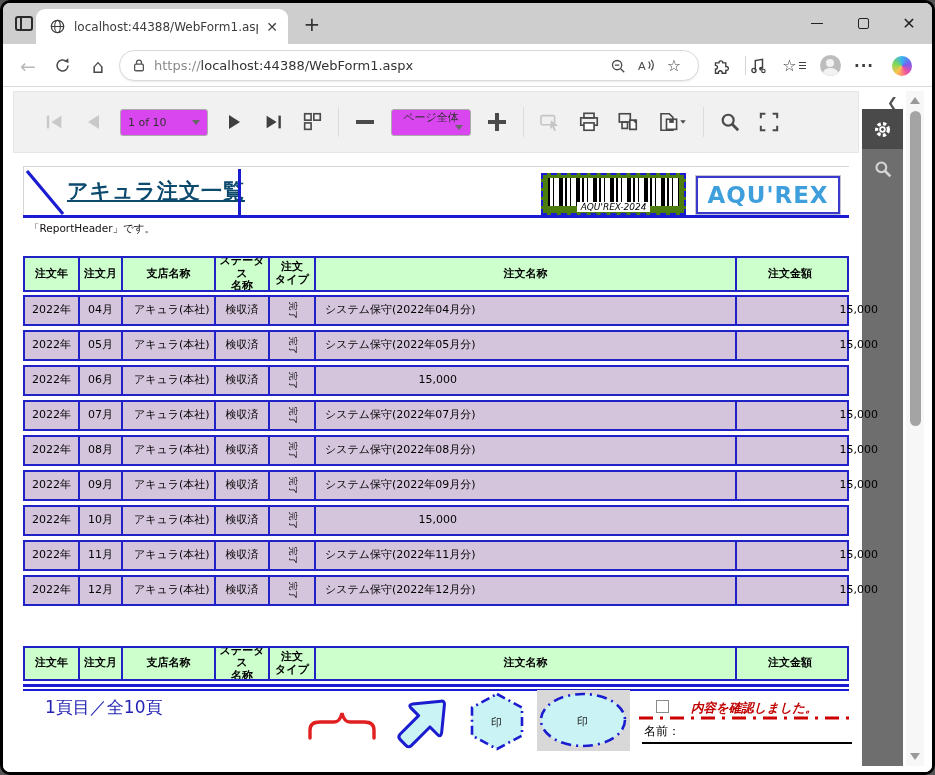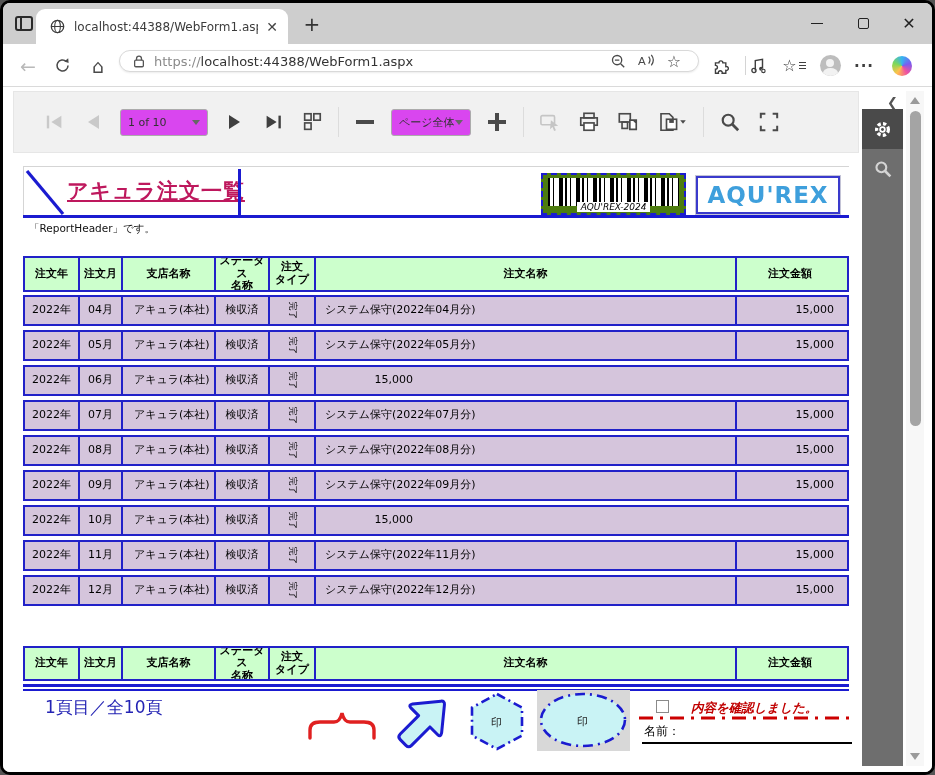--- a/index.html
+++ b/index.html
@@ -20,21 +20,21 @@
   .wc-min span { display:block; width:12px; height:0; border-top:1.6px solid #222; }
   .wc-max span { display:block; width:11px; height:11px; border:1.6px solid #222; border-radius:2px; }
   .wc-close span { font-size:16px; line-height:1; }
 
   
   .navbar { position:absolute; left:0; top:41px; width:100%; height:43px; background:#fff; border-bottom:1px solid #dadada; }
   .nav-ic { position:absolute; top:0; height:43px; display:flex; align-items:center; justify-content:center; color:#4a4a4a; }
   .back { left:10px; width:30px; font-size:19px; color:#b9b9b9; }
   .reload { left:44px; width:30px; }
   .home { left:80px; width:30px; font-size:19px; }
-  .urlpill { position:absolute; left:116px; top:6px; width:580px; height:22px; background:#fff; border:1px solid #d9d9d9; border-radius:16px; box-shadow:0 1px 2px rgba(0,0,0,.08); display:flex; align-items:center; padding:0 10px 0 12px; }
+  .urlpill { position:absolute; left:116px; top:6px; width:580px; height:31px; background:#fff; border:1px solid #d9d9d9; border-radius:16px; box-shadow:0 1px 2px rgba(0,0,0,.08); display:flex; align-items:center; padding:0 10px 0 12px; }
   .url-text { font-size:13px; margin-left:8px; flex:1; white-space:nowrap; overflow:hidden; }
   .url-scheme { color:#8a8a8a; } .url-rest { color:#333; }
   .pill-ic { width:28px; display:flex; justify-content:center; align-items:center; color:#4a4a4a; }
   .star { font-size:16px; }
   .right-ic { position:absolute; top:0; height:43px; width:32px; display:flex; align-items:center; justify-content:center; color:#3f3f3f; }
   .nav-div { position:absolute; left:742px; top:12px; width:1px; height:19px; background:#d4d4d4; }
   .avatar-circle { width:21px; height:21px; border-radius:50%; background:#bdbdbd; position:relative; overflow:hidden; }
   .avatar-circle::before { content:""; position:absolute; left:6.5px; top:4px; width:8px; height:8px; border-radius:50%; background:#f2f2f2; }
   .avatar-circle::after { content:""; position:absolute; left:3px; top:13px; width:15px; height:10px; border-radius:50%; background:#f2f2f2; }
   .more-dots { font-size:15px; letter-spacing:1px; font-weight:bold; color:#3f3f3f; }
@@ -42,57 +42,57 @@
   .fav-lines { display:inline-block; margin-left:2px; vertical-align:3px; }
   .fav-lines i { display:block; width:7px; height:0; border-top:1.4px solid #3f3f3f; margin:2px 0; }
 
   
   .content { position:absolute; left:0; top:84px; width:929px; height:685px; background:#fff; }
   .rv-toolbar { position:absolute; left:10px; top:4px; width:846px; height:62px; background:#f1f1f1; border:1px solid #e6e6e6; display:flex; align-items:center; padding-left:28px; gap:13px; }
   .tb-ic { display:flex; align-items:center; justify-content:center; width:26px; height:26px; }
   .tb-div { width:1px; height:30px; background:#dcdcdc; }
   .combo { height:27px; background:#d946ef; border:1px solid #ababab; border-radius:3px; display:flex; align-items:center; padding:0 7px; font-size:11px; color:#333; }
   .combo .caret { margin-left:auto; width:0; height:0; border-left:4px solid transparent; border-right:4px solid transparent; border-top:5px solid #666; }
-  .combo.page-combo { width:88px; } .combo.zoom-combo { width:80px; }
+  .combo.page-combo { width:88px; } .combo.zoom-combo { width:80px;flex-direction:column; }
 
   .rv-chevron { position:absolute; left:884px; top:8px; font-size:13px; color:#555; font-weight:bold; }
   .rv-darkpanel { position:absolute; left:859px; top:22px; width:41px; height:657px; background:#6e6e6e; }
   .rv-tool { width:41px; height:40px; display:flex; align-items:center; justify-content:center; }
   .rv-tool.active { background:#4a4a4a; }
   .rv-scrollbar { position:absolute; left:903px; top:4px; width:18px; height:675px; background:#f7f7f7; }
   .sb-arrow { position:absolute; left:4px; width:0; height:0; border-left:5px solid transparent; border-right:5px solid transparent; }
   .sb-up { top:6px; border-bottom:7px solid #9a9a9a; }
   .sb-down { bottom:6px; border-top:7px solid #9a9a9a; }
   .sb-thumb { position:absolute; left:3.5px; top:20px; width:11px; height:315px; background:#a4a4a4; border-radius:6px; }
 
   
   .page { position:absolute; left:12px; top:68px; width:845px; height:603px; background:#fff; }
   .hdr-band { position:absolute; left:8px; top:11px; width:826px; height:50px; border-top:1px solid #d5d5d5; border-left:1px solid #d5d5d5; }
-  .report-title { position:absolute; left:52px; top:22px; font-size:21px; font-weight:bold; color:#be185d; text-decoration:underline; letter-spacing:1px; }
+  .report-title { position:absolute; left:52px; top:22px; font-size:21px; font-weight:bold; color:#0c4a6e; text-decoration:underline; letter-spacing:1px; }
   .hdr-vline { position:absolute; left:223px; top:14px; width:3px; height:46px; background:#1b1bd0; }
   .barcode-box { position:absolute; left:526px; top:18px; width:145px; height:42px; border:2px dashed #1b1bd0; background:#4d7c0f; }
   .bars { position:absolute; left:5px; top:3px; right:5px; height:28px;
           background:repeating-linear-gradient(90deg,#000 0 2px,#fff 2px 5px,#000 5px 6px,#fff 6px 11px,#000 11px 15px,#fff 15px 17px); }
   .barcode-label { position:absolute; left:0; right:0; bottom:1px; text-align:center; font-size:9px; font-style:italic; color:#000; }
   .barcode-label span { background:#fff; padding:0 4px; }
   .logo-box { position:absolute; left:681px; top:21px; width:144px; height:38px; border:2px solid #3a3acc; box-shadow:0 0 0 1px #c3c3d6; background:#fff; display:flex; align-items:center; justify-content:center; }
   .logo-text { font-size:23px; font-weight:800; color:#3e9fdc; letter-spacing:1px; }
   .hdr-blueline { position:absolute; left:8px; top:60px; width:826px; height:3px; background:#1b1bd0; }
   .hdr-note { position:absolute; left:14px; top:67px; font-size:10.5px; color:#111; }
 
   
   .rtable { position:absolute; left:8px; top:101px; width:826px; }
   .trow { display:flex; border:2px solid #2121c8; background:#d5c5dc; height:31px; margin-bottom:4px; }
   .trow.thead { background:#ccffcc; height:36px; margin-bottom:3px; }
   .tcell { border-right:2px solid #2121c8; display:flex; align-items:center; justify-content:center; font-size:11px; color:#000; overflow:hidden; white-space:pre-line; text-align:center; line-height:1.15; }
   .tcell:last-child { border-right:none; }
   .thead .tcell { font-weight:bold; }
   .trow:not(.thead) .c2 { justify-content:flex-start; padding-left:11px; }
   .trow:not(.thead) .c5 { justify-content:flex-start; padding-left:9px; }
-  .trow:not(.thead) .c6 { justify-content:flex-end; padding-right:9px; }
+  .trow:not(.thead) .c6 { justify-content:flex-end; padding-right:9px;margin-left:44px; }
   .rot { display:inline-block; transform:rotate(90deg); font-size:9px; line-height:1; }
   .ftable { position:absolute; left:8px; top:491px; width:826px; }
   .ftable .trow.thead { margin-bottom:0; height:35px; }
   .dblline { position:absolute; left:8px; width:826px; height:2.5px; background:#1b1bd0; }
   .dbl1 { top:529px; } .dbl2 { top:533.5px; }
 
   
   .page-counter { position:absolute; left:30px; top:541px; font-size:17px; color:#2424b4; }
   .brace-svg { position:absolute; left:291px; top:549px; }
   .arrow-svg { position:absolute; left:376px; top:536px; }

